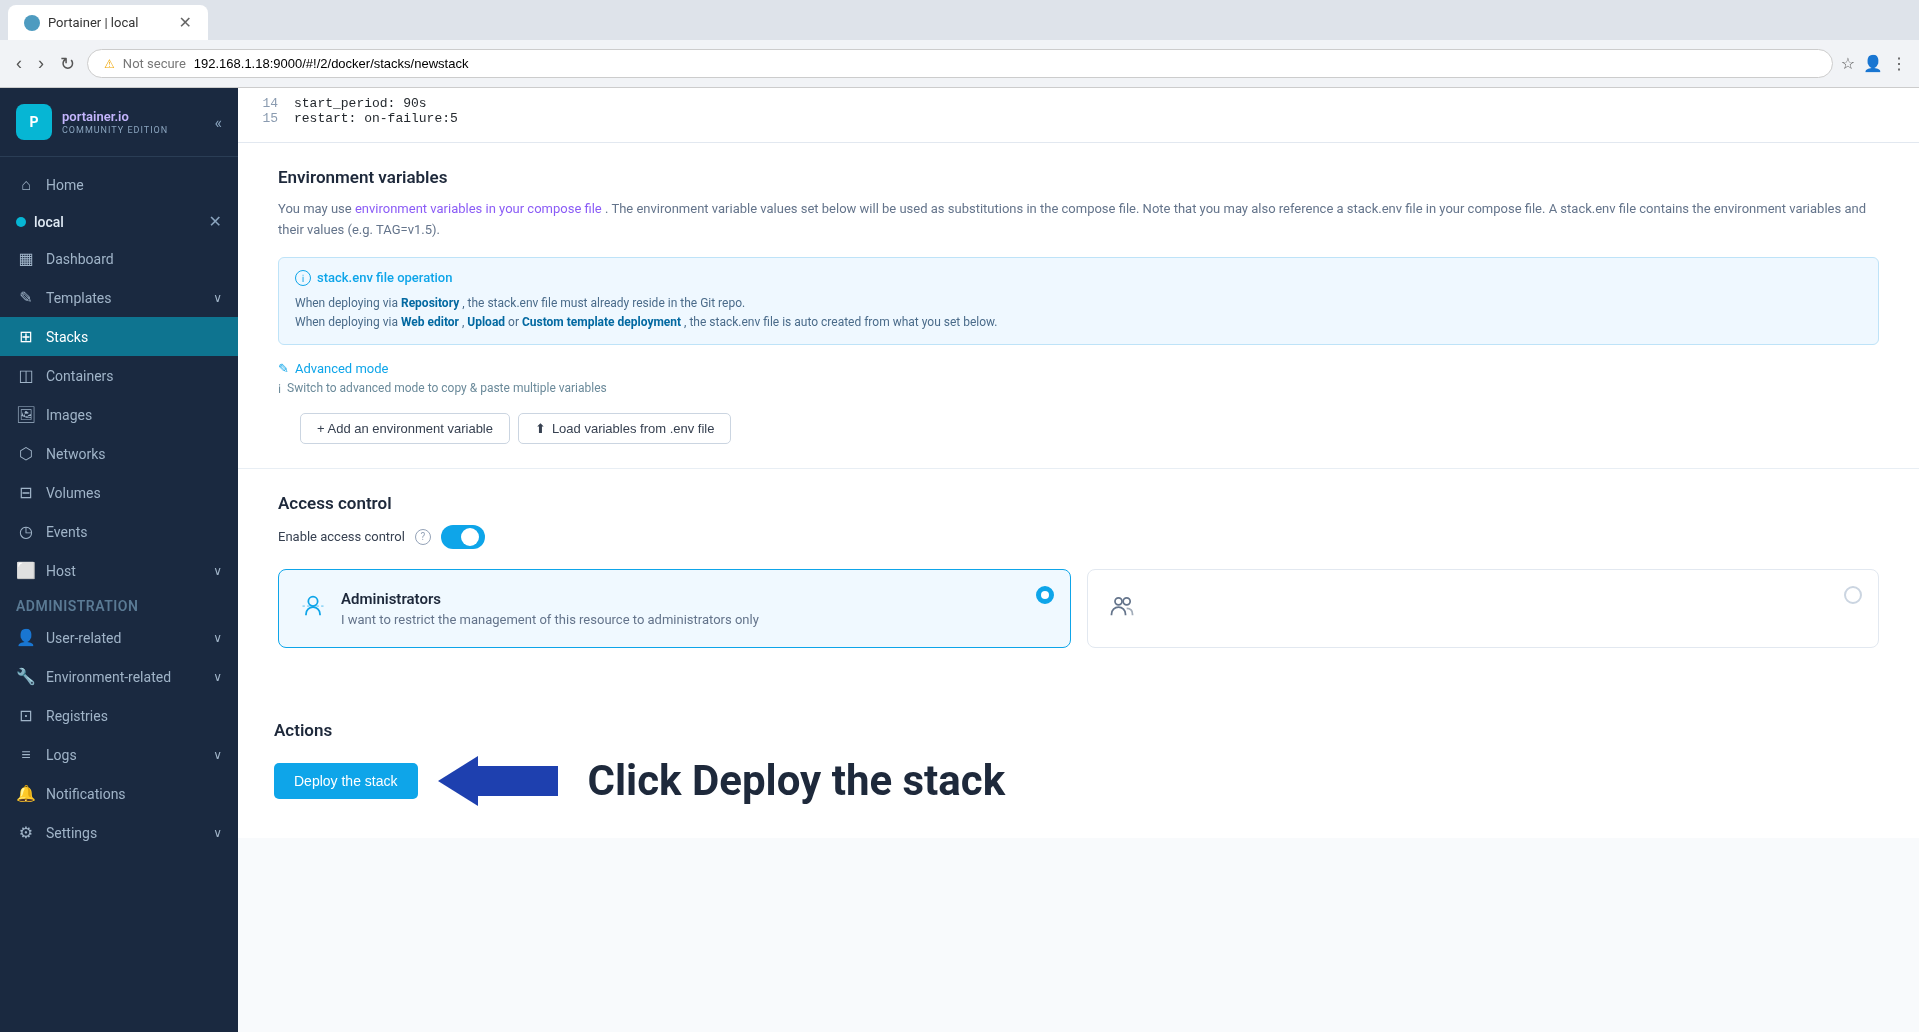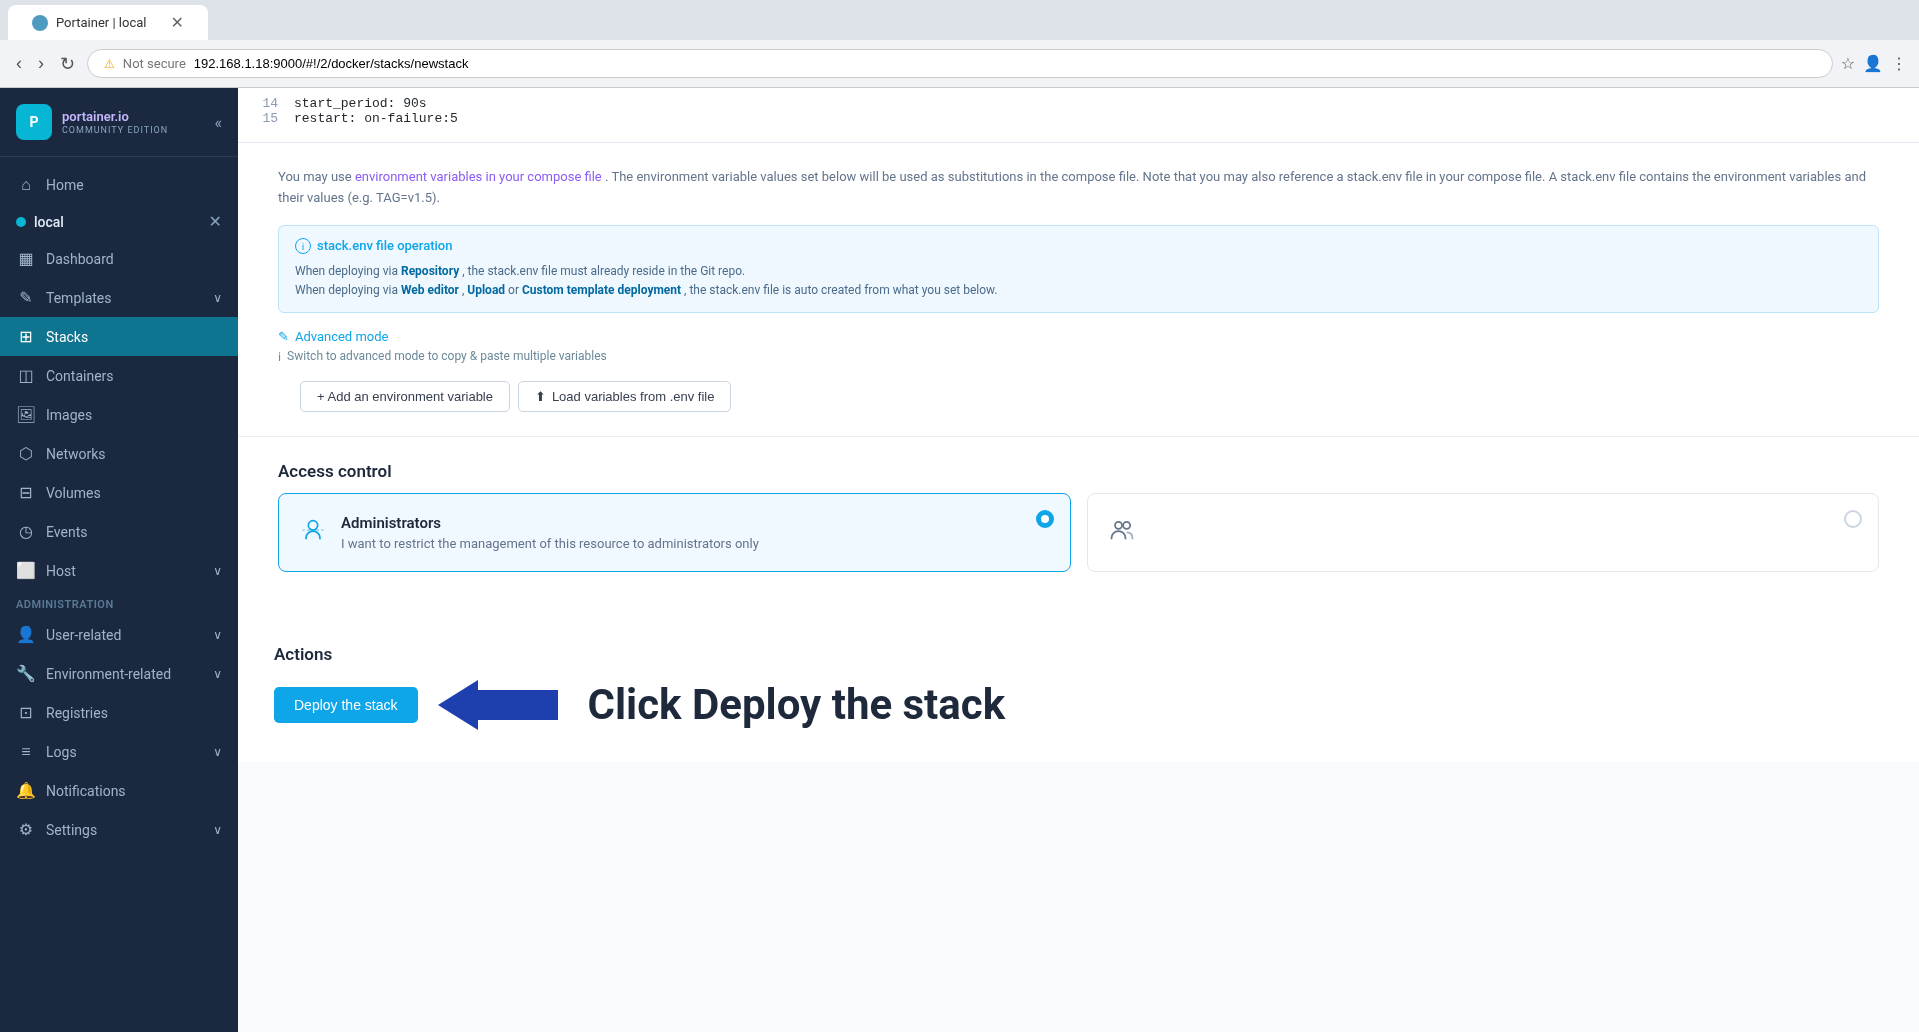--- a/index.html
+++ b/index.html
@@ -1,21 +1,21 @@
 <!DOCTYPE html>
 <html><head>
   <meta charset="utf-8">
   <style>
     * { box-sizing: border-box; margin: 0; padding: 0; }
     body { font-family: -apple-system, BlinkMacSystemFont, 'Segoe UI', Roboto, sans-serif; background: #f0f4f8; display: flex; flex-direction: column; height: 1032px; width: 1919px; overflow: hidden; }
 
     
     .browser-chrome { background: #dee3ea; height: 88px; flex-shrink: 0; }
     .browser-tabs { display: flex; align-items: flex-end; padding: 8px 0 0 8px; height: 40px; }
-    .browser-tab { background: #fff; border-radius: 8px 8px 0 0; padding: 8px 24px; display: flex; align-items: center; gap: 8px; font-size: 13px; color: #333; min-width: 200px; }
+    .browser-tab { background: #fff; border-radius: 8px 8px 0 0; padding: 8px 16px; display: flex; align-items: center; gap: 8px; font-size: 13px; color: #333; min-width: 200px; }
     .browser-tab .tab-icon { width: 16px; height: 16px; background: #4e9bc0; border-radius: 50%; flex-shrink: 0; }
     .browser-tab .tab-close { margin-left: auto; cursor: pointer; color: #666; font-size: 16px; }
     .browser-nav { background: #f1f3f6; height: 48px; display: flex; align-items: center; padding: 0 12px; gap: 8px; border-bottom: 1px solid #ccc; }
     .nav-btn { background: none; border: none; cursor: pointer; color: #555; font-size: 18px; padding: 4px; }
     .address-bar { flex: 1; background: #fff; border: 1px solid #ccc; border-radius: 20px; padding: 6px 16px; font-size: 13px; display: flex; align-items: center; gap: 8px; }
     .address-bar .lock-icon { color: #f0a500; font-size: 12px; }
     .address-bar input { border: none; outline: none; flex: 1; font-size: 13px; }
     .nav-action-btn { background: none; border: none; cursor: pointer; color: #555; font-size: 16px; }
 
     
@@ -28,21 +28,21 @@
     .logo-text { color: #c4b5fd; font-size: 13px; font-weight: 600; line-height: 1.2; }
     .logo-sub { color: #8aa4be; font-size: 9px; letter-spacing: 1px; }
     .sidebar-collapse { margin-left: auto; color: #8aa4be; cursor: pointer; font-size: 16px; }
 
     .sidebar-nav { flex: 1; padding: 8px 0; }
     .sidebar-item { display: flex; align-items: center; gap: 10px; padding: 10px 16px; color: #a0b4c8; font-size: 14px; cursor: pointer; text-decoration: none; }
     .sidebar-item.active { background: #0e7490; color: #fff; }
     .sidebar-item .item-icon { font-size: 16px; width: 20px; text-align: center; }
     .sidebar-item .item-arrow { margin-left: auto; font-size: 12px; }
 
-    .sidebar-section { padding: 8px 16px 4px; color: #5a7a94; font-size: 11px; font-weight: 600; text-transform: uppercase; letter-spacing: 0.5px; }
+    .sidebar-section { padding: 8px 16px 4px; color: #5a7a94; font-size: 14px; font-weight: 600; text-transform: uppercase; letter-spacing: 0.5px; }
     .sidebar-env { display: flex; align-items: center; padding: 8px 16px; gap: 8px; }
     .env-dot { width: 10px; height: 10px; background: #06b6d4; border-radius: 50%; flex-shrink: 0; }
     .env-name { color: #e0eaf4; font-size: 14px; font-weight: 500; }
     .env-close { margin-left: auto; color: #8aa4be; cursor: pointer; }
 
     
     .main { flex: 1; overflow-y: auto; background: #f8fafc; }
 
     
     .code-section { background: #fff; border-bottom: 1px solid #e2e8f0; }
@@ -260,20 +260,21 @@
           <span class="line-code">    start_period: 90s</span>
         </div>
         <div class="code-line">
           <span class="line-num">15</span>
           <span class="line-code">    restart: on-failure:5</span>
         </div>
       </div>
     </div>
 
     <div class="content-section">
+      <h2 class="section-title">Environment variables</h2>
       <p class="section-desc">
         <span>You may use </span>
         <a class="env-link">environment variables in your compose file</a>
         <span>. The environment variable values set below will be used as substitutions in the compose file. Note that you may also reference a stack.env file in your compose file. A stack.env file contains the environment variables and their values (e.g. TAG=v1.5).</span>
       </p>
 
       <div class="info-box">
         <div class="info-box-title">
           <span style="width:16px;height:16px;border-radius:50%;border:1px solid #0ea5e9;display:inline-flex;align-items:center;justify-content:center;font-size:10px;color:#0ea5e9;">ℹ</span>
           <span>stack.env file operation</span>
@@ -308,20 +309,28 @@
         <button class="btn btn-outline">
           <span>⬆</span>
           <span>Load variables from .env file</span>
         </button>
       </div>
     </div>
 
     <div class="access-control-section">
       <h2 class="section-title">Access control</h2>
 
+      <div class="toggle-row">
+        <span class="toggle-label">Enable access control</span>
+        <span class="info-icon">?</span>
+        <label class="toggle">
+          <input type="checkbox" checked="" style="">
+          <span class="toggle-slider"></span>
+        </label>
+      </div>
 
       <div class="access-cards">
 
         <div class="access-card selected">
           <div class="access-card-icon">
             <svg width="28" height="28" viewBox="0 0 24 24" fill="none" stroke="currentColor" stroke-width="1.5">
               <circle cx="12" cy="8" r="4"></circle>
               <path d="M6 20v-1a6 6 0 0112 0v1"></path>
               <line x1="3" y1="12" x2="21" y2="12" stroke-dasharray="2 2" opacity="0.4"></line>
             </svg>

